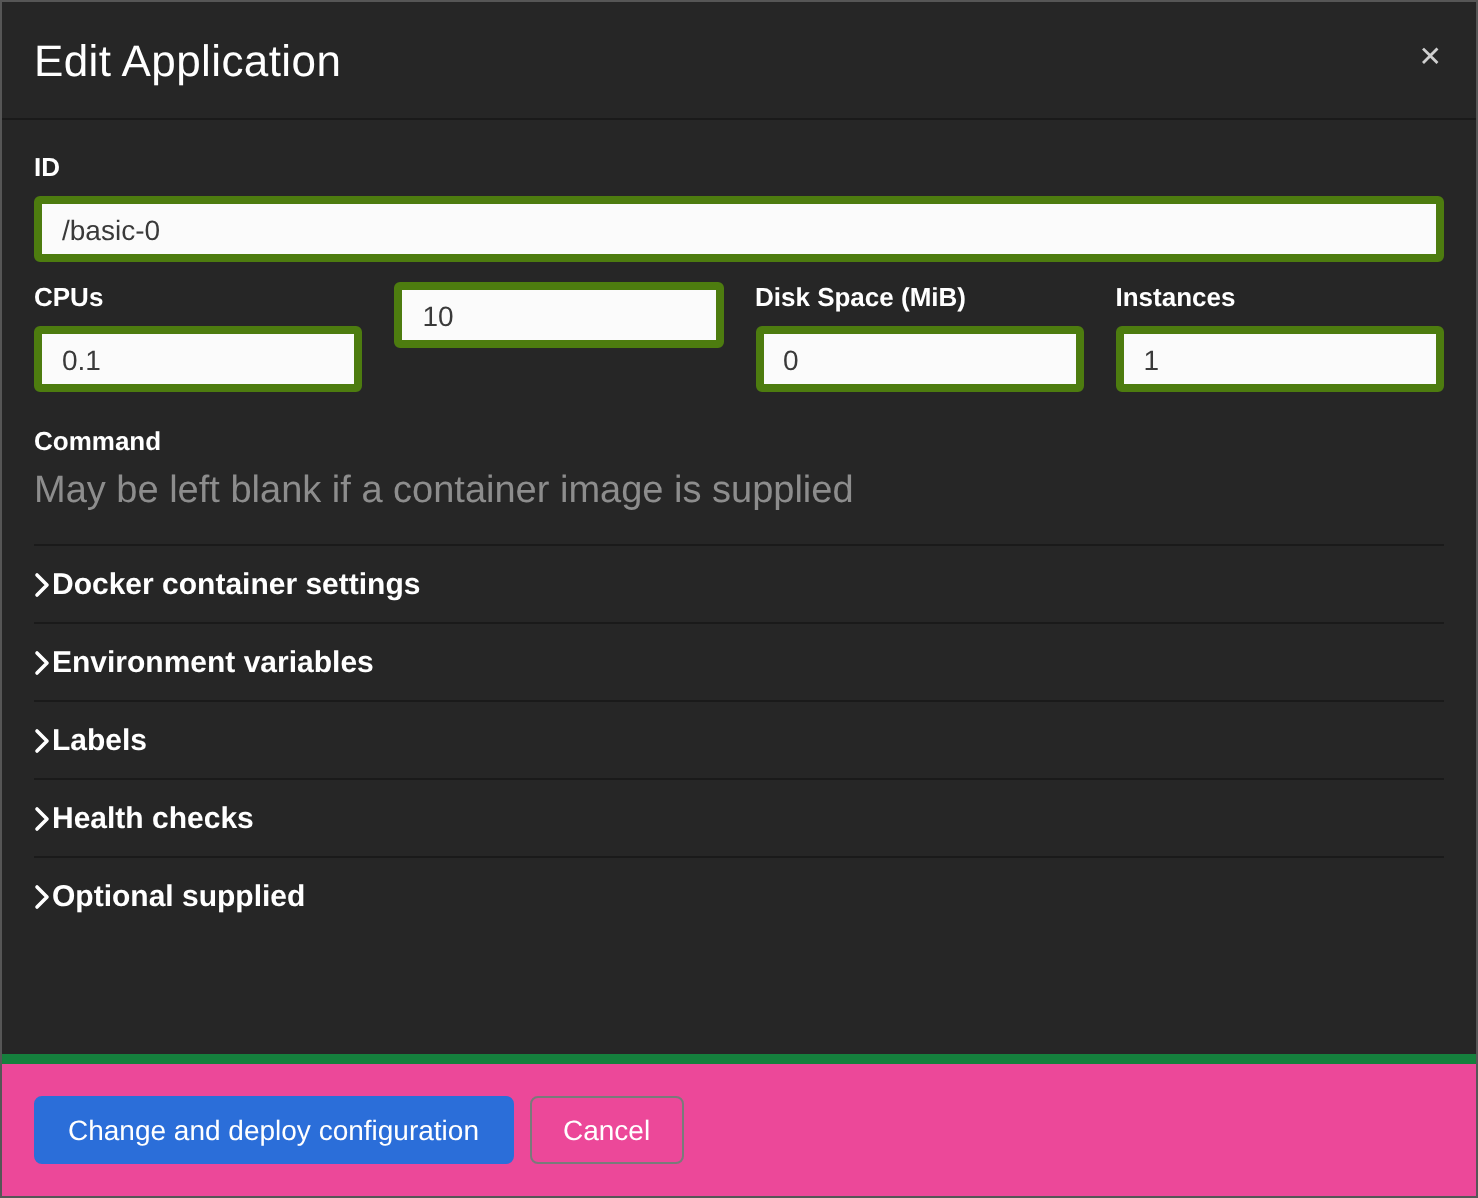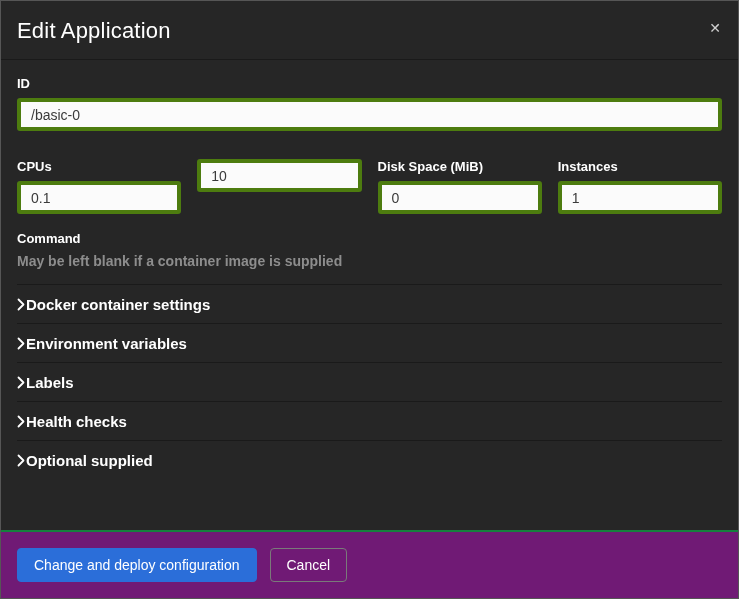--- a/index.html
+++ b/index.html
@@ -39,44 +39,44 @@
     border: 4px solid #4d7c0f;
     border-radius: 3px;
     color: #3a3a3a;
     font-size: 14px;
     font-family: inherit;
     outline: none;
   }
   .text-input { height: 33px; padding: 0 10px; }
   .text-area { height: 57px; padding: 8px 10px; resize: vertical; line-height: 1.45; font-size: 13px; display:block; }
 
-  .field { margin-bottom: 28px; }
+  .field { margin-bottom: 10px; }
   .field-row { display: flex; gap: 16px; margin-bottom: 17px; }
   .field-row .col { flex: 1 1 0; min-width: 0; }
 
-  .help-text { color: #8d8d8d; font-size: 14px; font-weight: 700; margin-top: 7px; }
+  .help-text { color: #8d8d8d; font-size: 19px; font-weight: 400; margin-top: 7px; }
 
   
   .sections { margin-top: 15px; }
   .section-row {
     display: flex; align-items: center; gap: 1px;
     height: 39px;
     border-top: 1px solid #1a1a1a;
     cursor: pointer;
     font-size: 15px; font-weight: 700;
   }
   .chev { display: inline-flex; align-items: center; width: 8px; flex: 0 0 auto; margin-top: 1px; }
 
   
   .modal-footer {
     flex: 0 0 auto;
     padding: 16px;
-    border-top: 2px solid #15803d;
-    background: #701a75;
-    display: flex; gap: 13px; align-items: center;
+    border-top: 5px solid #15803d;
+    background: #ec4899;
+    display: flex; gap: 8px; align-items: center;
   }
   .btn {
     height: 34px;
     border-radius: 4px;
     font-size: 14px;
     font-weight: 500;
     font-family: inherit;
     cursor: pointer;
     padding: 0 16px;
     line-height: 32px;

